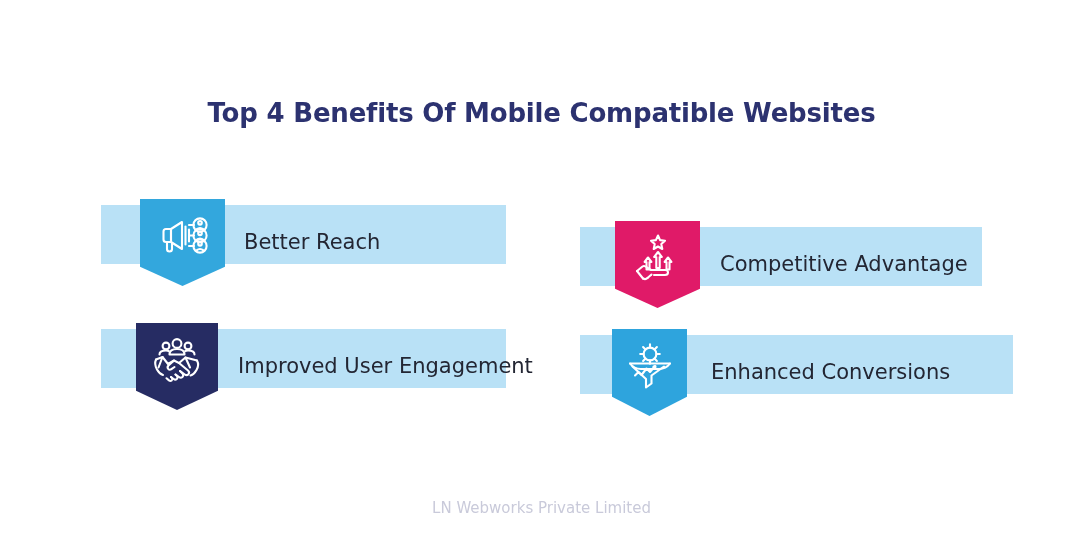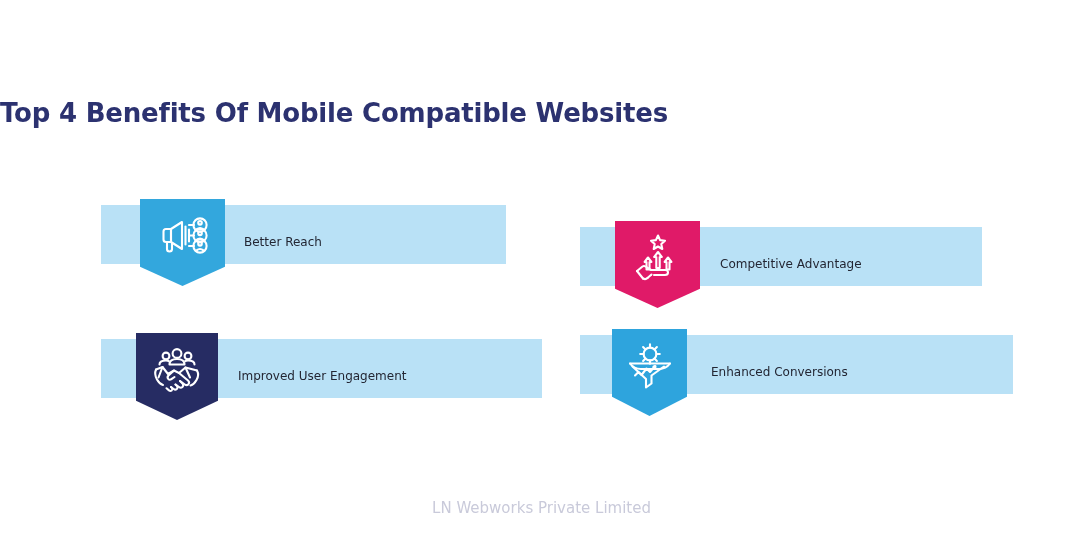--- a/index.html
+++ b/index.html
@@ -19,20 +19,21 @@
     position: absolute;
     inset: 0;
   }
 
   
   .title {
     position: absolute;
     left: 0;
     top: 98px;
     width: 1083px;
+    text-align: center;
     font-size: 26px;
     font-weight: 700;
     letter-spacing: -0.2px;
     color: #2c3270;
     font-family: "DejaVu Sans", sans-serif;
   }
 
   
   .card {
     position: absolute;
@@ -59,38 +60,38 @@
   .card .ribbon svg {
     margin-top: 12px;
     display: block;
   }
   .card .label {
     position: absolute;
     top: 0;
     height: 73px;
     display: flex;
     align-items: center;
-    font-size: 12px;
+    font-size: 21px;
     color: #232633;
     font-family: "DejaVu Sans", sans-serif;
     white-space: nowrap;
   }
 
   
   #card-better-reach      { left: 101px; top: 205px; width: 405px; }
   #card-better-reach .ribbon { left: 39px; background: #33a7dd; }
   #card-better-reach .label  { left: 143px; }
 
   
   #card-competitive-advantage      { left: 580px; top: 205px; width: 402px; margin-top: 22px; }
   #card-competitive-advantage .ribbon { left: 35px; background: #e01a68; }
   #card-competitive-advantage .label  { left: 140px; }
 
   
-  #card-user-engagement      { left: 101px; top: 339px; width: 405px; padding-left: 36px; }
+  #card-user-engagement      { left: 101px; top: 329px; width: 405px; }
   #card-user-engagement .ribbon { left: 35px; width: 82px; background: #262c63; }
   #card-user-engagement .label  { left: 137px; }
 
   
   #card-enhanced-conversions      { left: 580px; top: 335px; width: 402px; padding-left: 31px; }
   #card-enhanced-conversions .ribbon { left: 32px; width: 75px; background: #2ea4dd; }
   #card-enhanced-conversions .label  { left: 131px; }
 
   
   .footer {

